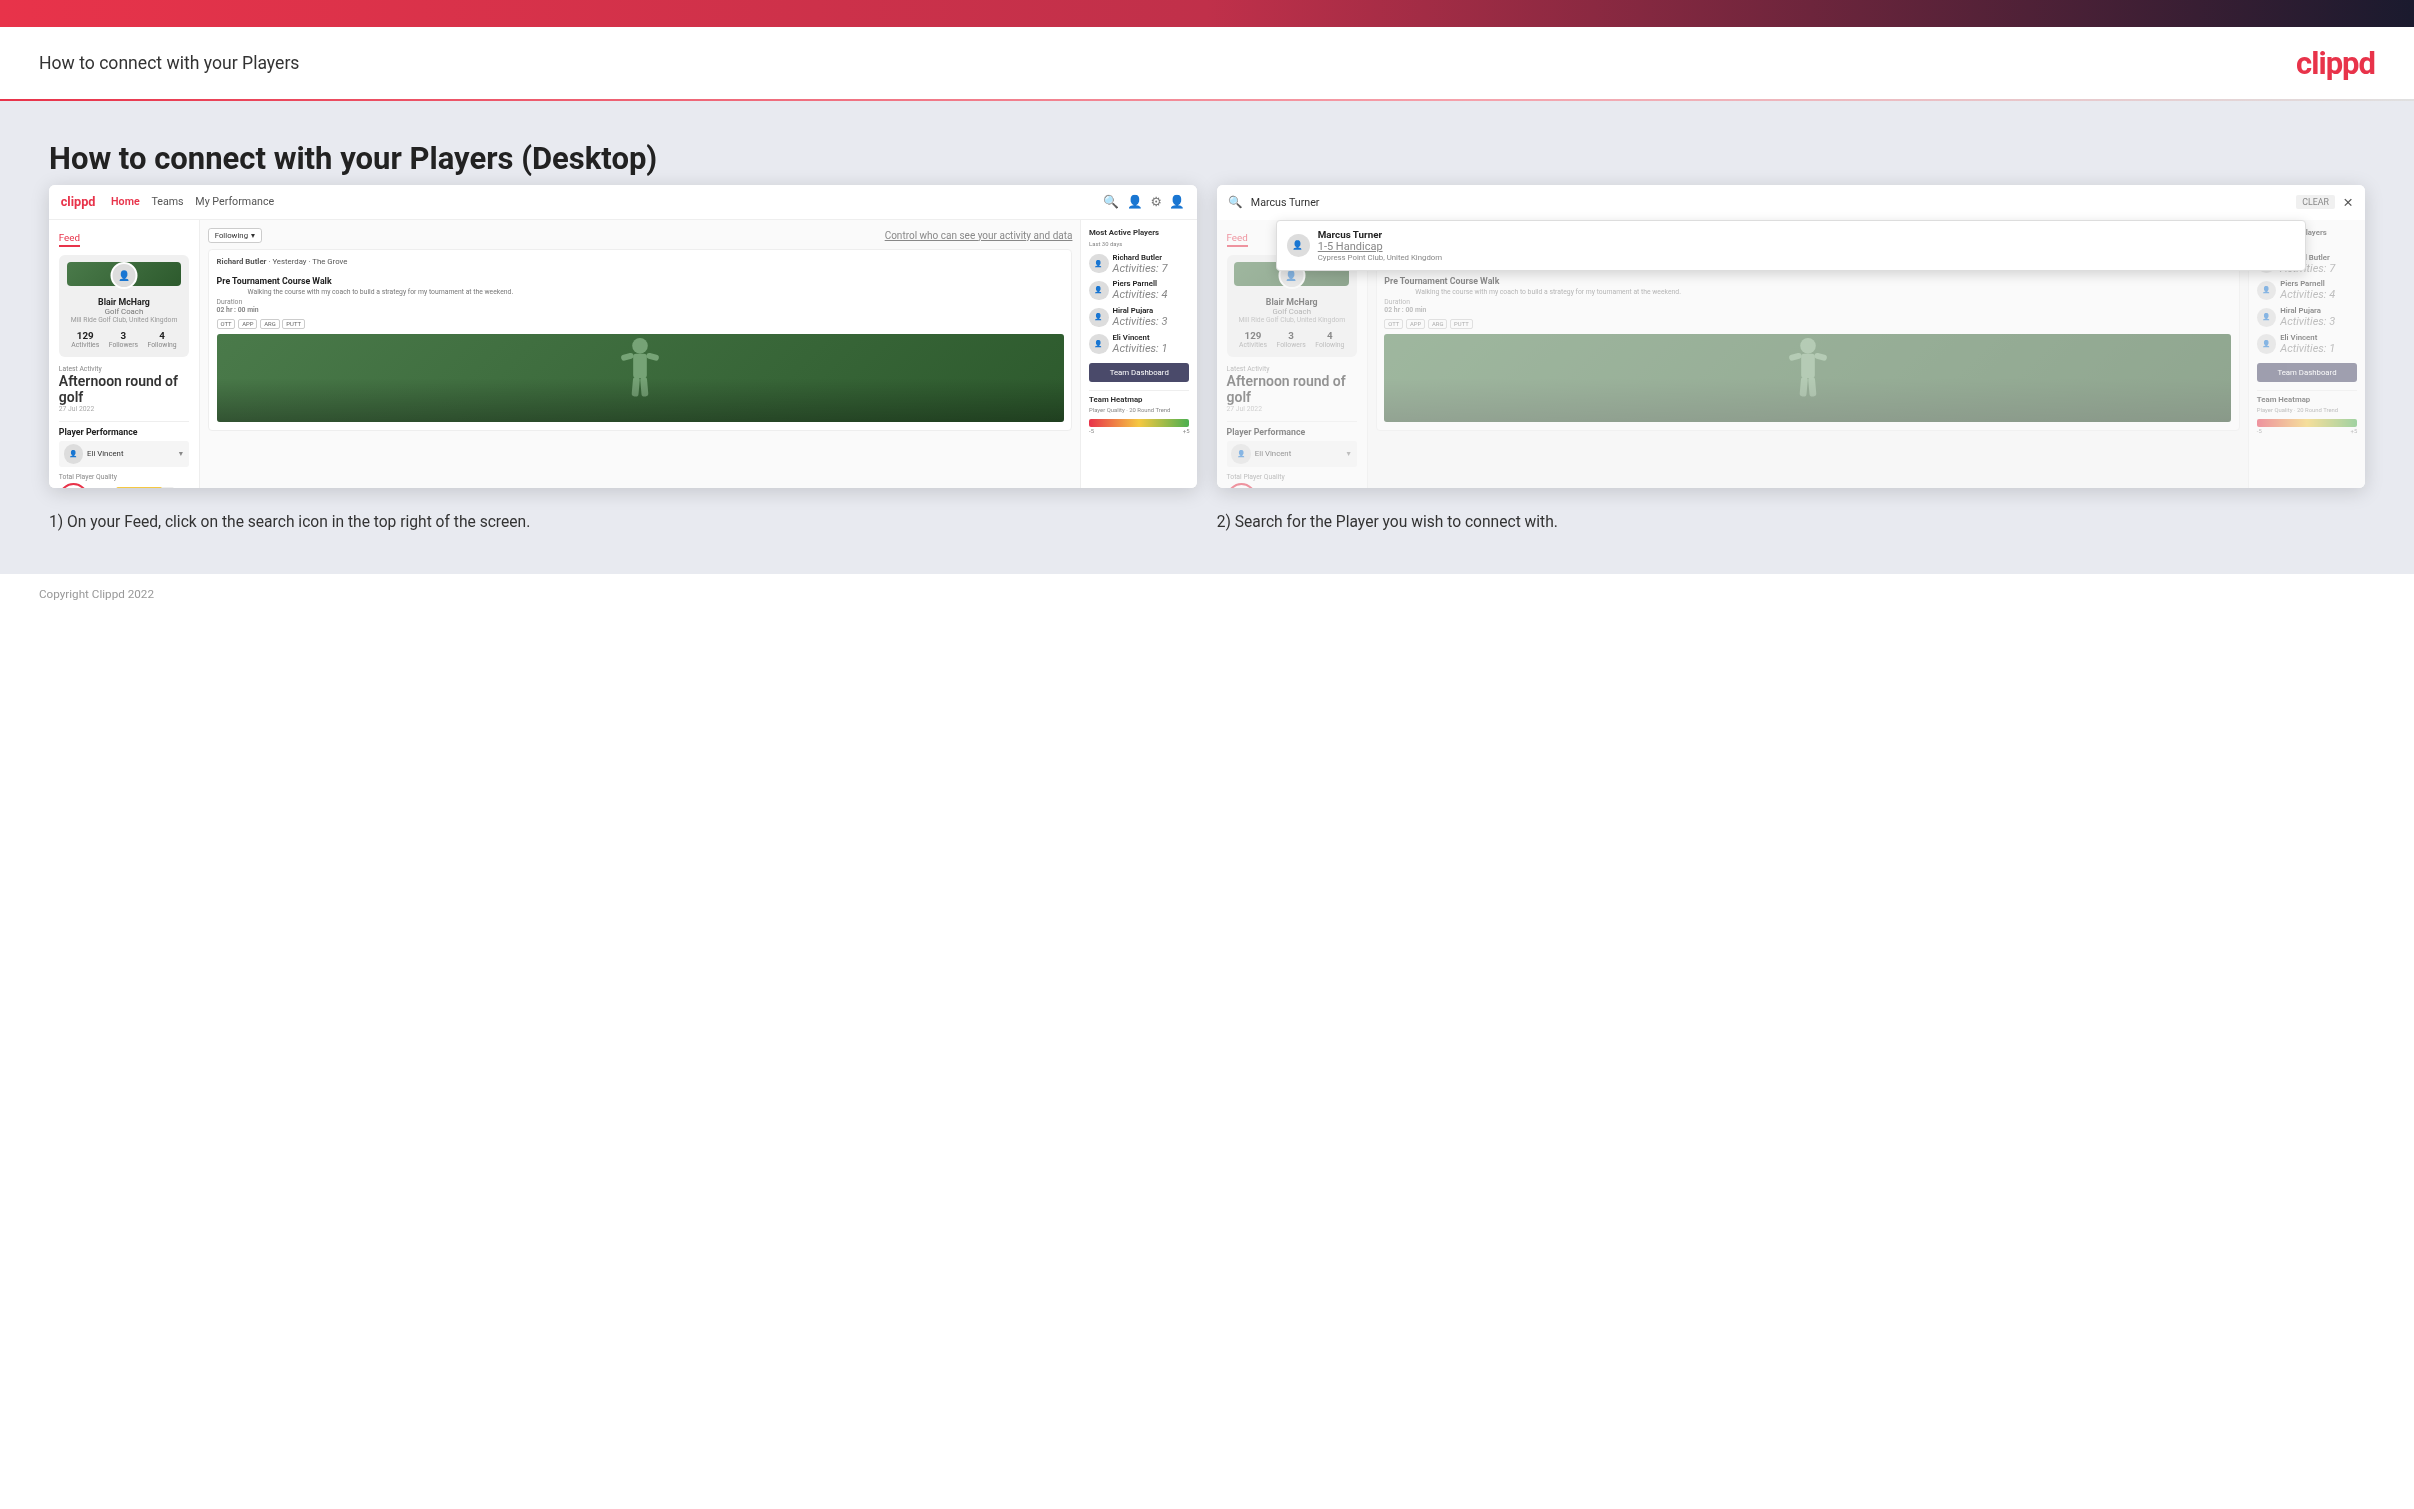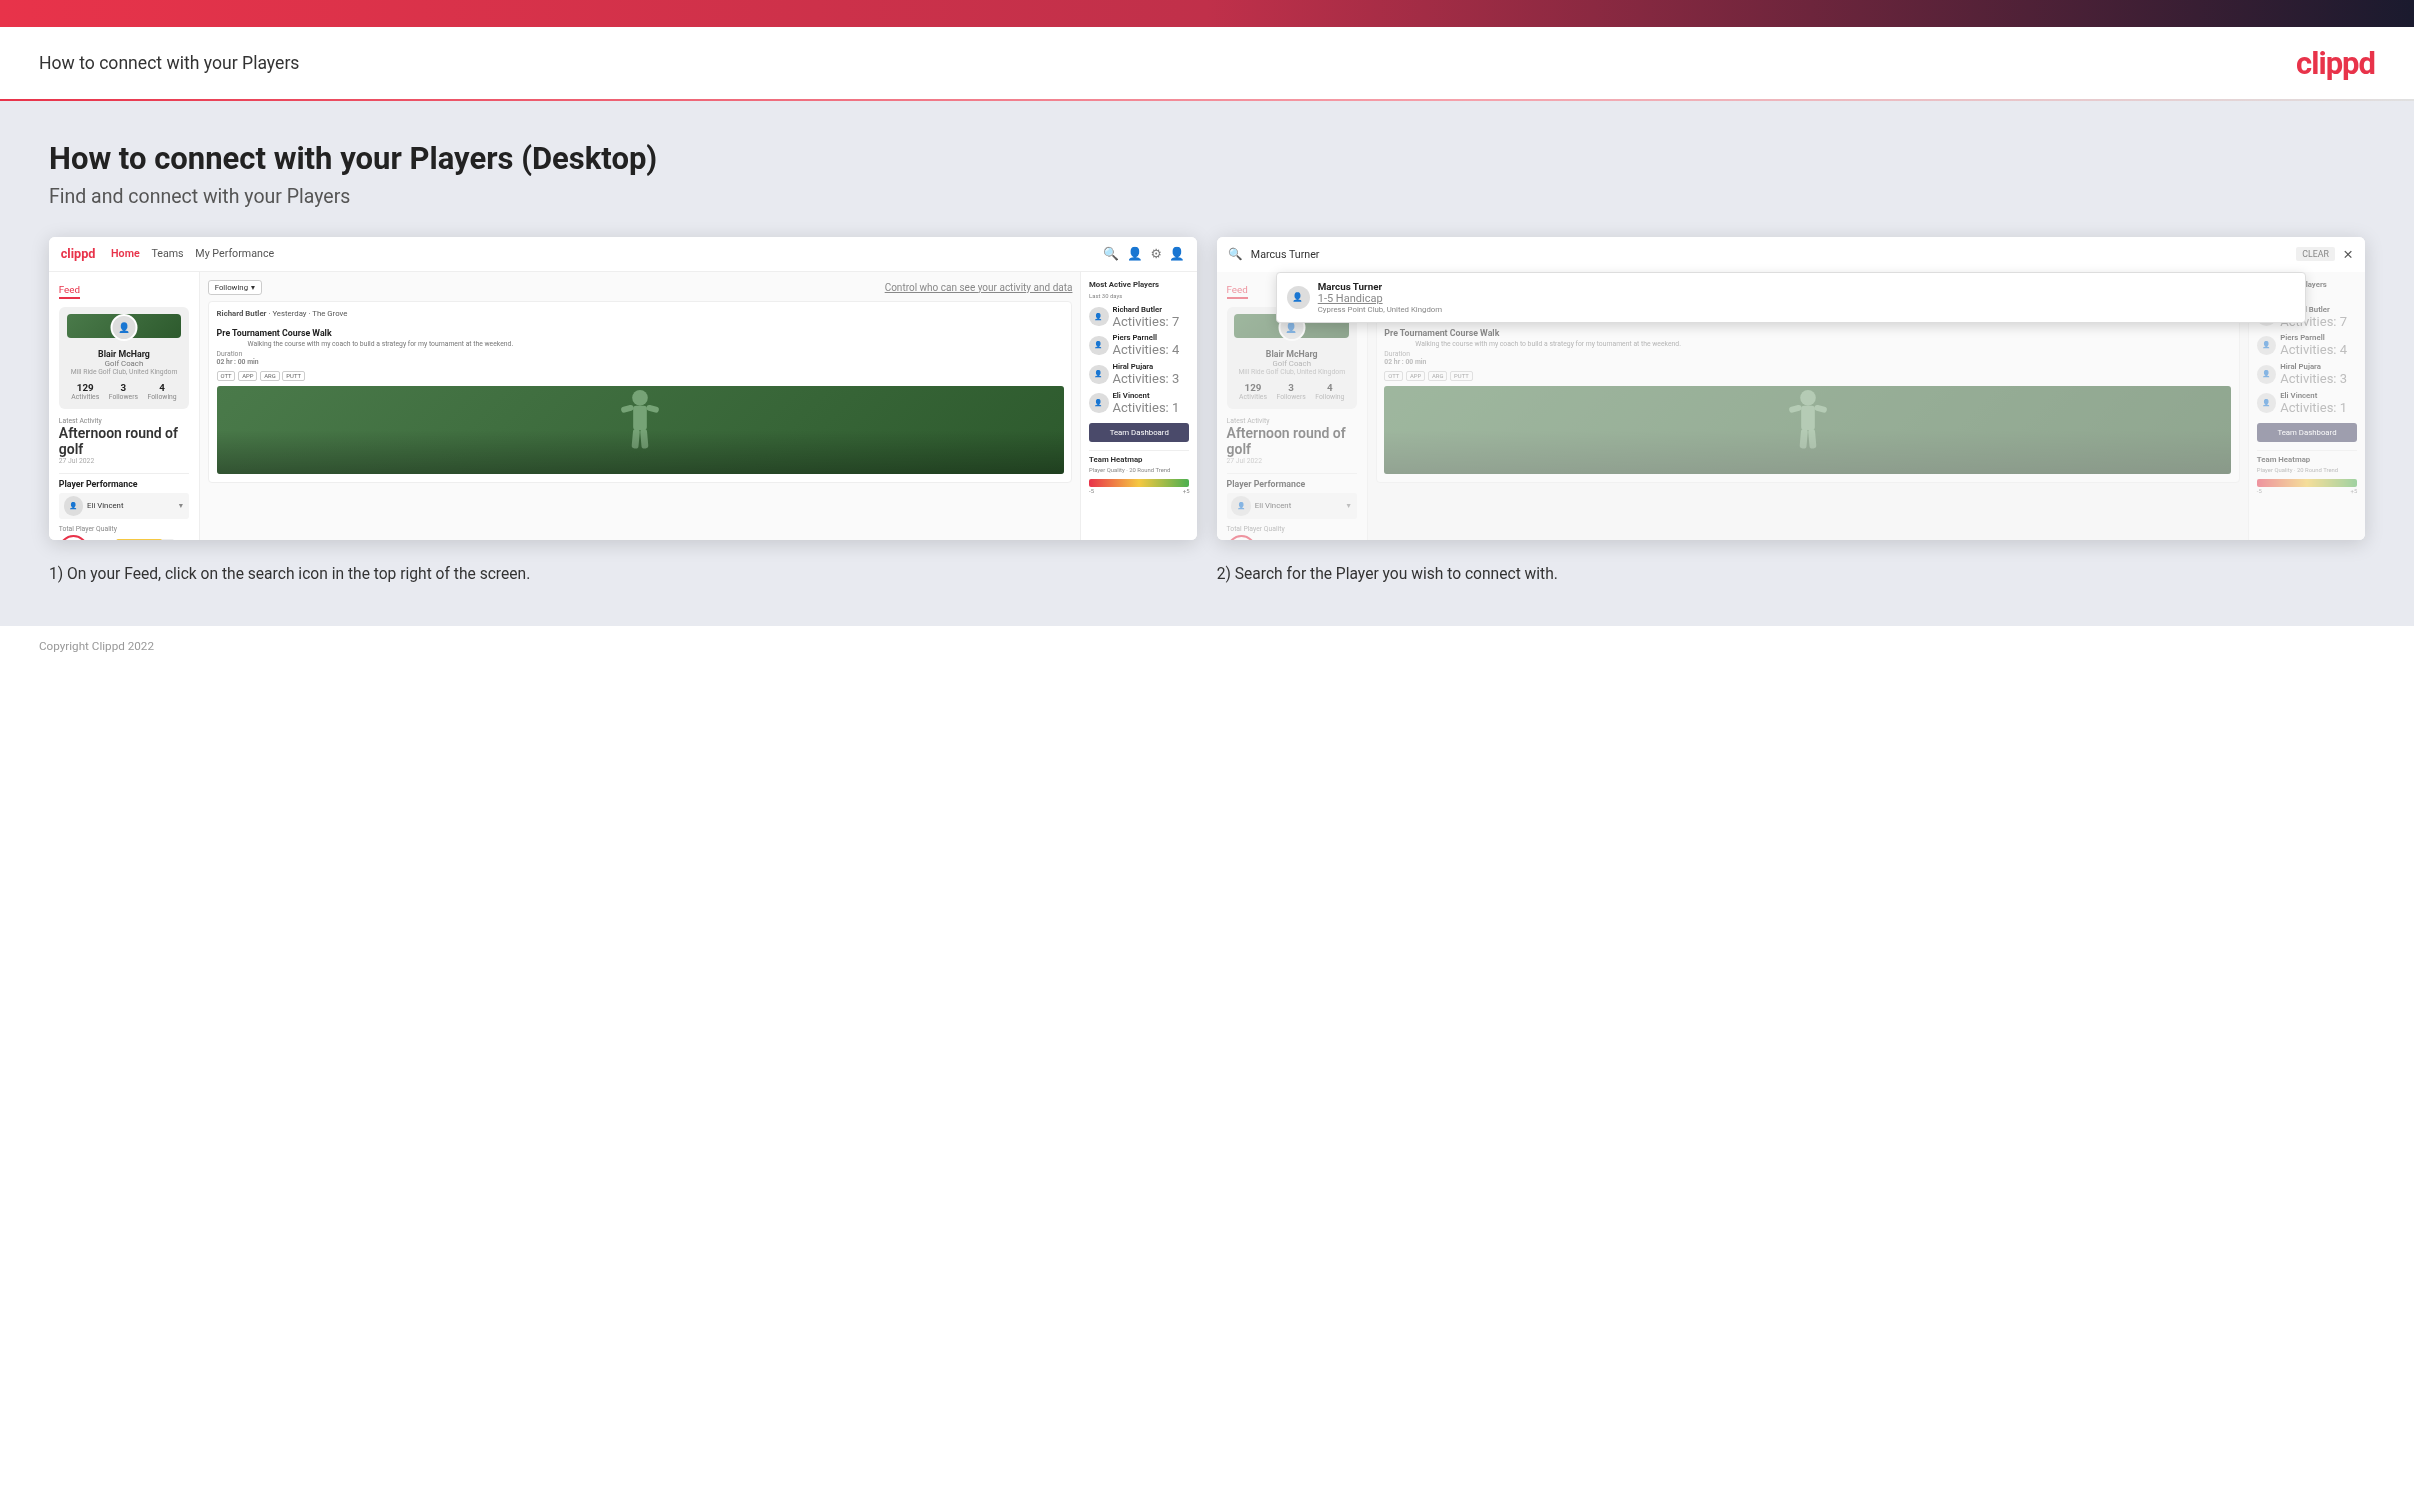--- a/index.html
+++ b/index.html
@@ -288,21 +288,21 @@
       background: #ddd;
       display: flex;
       align-items: center;
       justify-content: center;
       font-size: 6.8px;
       color: #888;
       flex-shrink: 0;
     }
     .player-info { flex: 1; }
     .player-name { font-size: 7.8px; font-weight: 600; color: #222; }
-    .player-acts { font-size: 13px; color: #888; }
+    .player-acts { font-size: 11px; color: #888; font-style: italic; }
     .team-dashboard-btn {
       background: #4a4a6a;
       color: #fff;
       font-size: 7.8px;
       padding: 4.9px 0;
       text-align: center;
       border-radius: 2.9px;
       margin-top: 7.8px;
       cursor: pointer;
     }
@@ -441,21 +441,20 @@
 
 <div class="header">
   <span class="header-title">How to connect with your Players</span>
   <span class="logo">clippd</span>
 </div>
 
 <div class="divider"></div>
 
 <div class="hero">
   <div class="hero-title">How to connect with your Players (Desktop)</div>
-  <div class="hero-subtitle">Find and connect with your Players</div>
 
   <div class="screenshots">
 
     <div class="screenshot-panel">
       <div class="app-ui">
 
         <div class="app-nav">
           <span class="app-logo-small">clippd</span>
           <div class="app-nav-links">
             <span class="app-nav-link active">Home</span>

